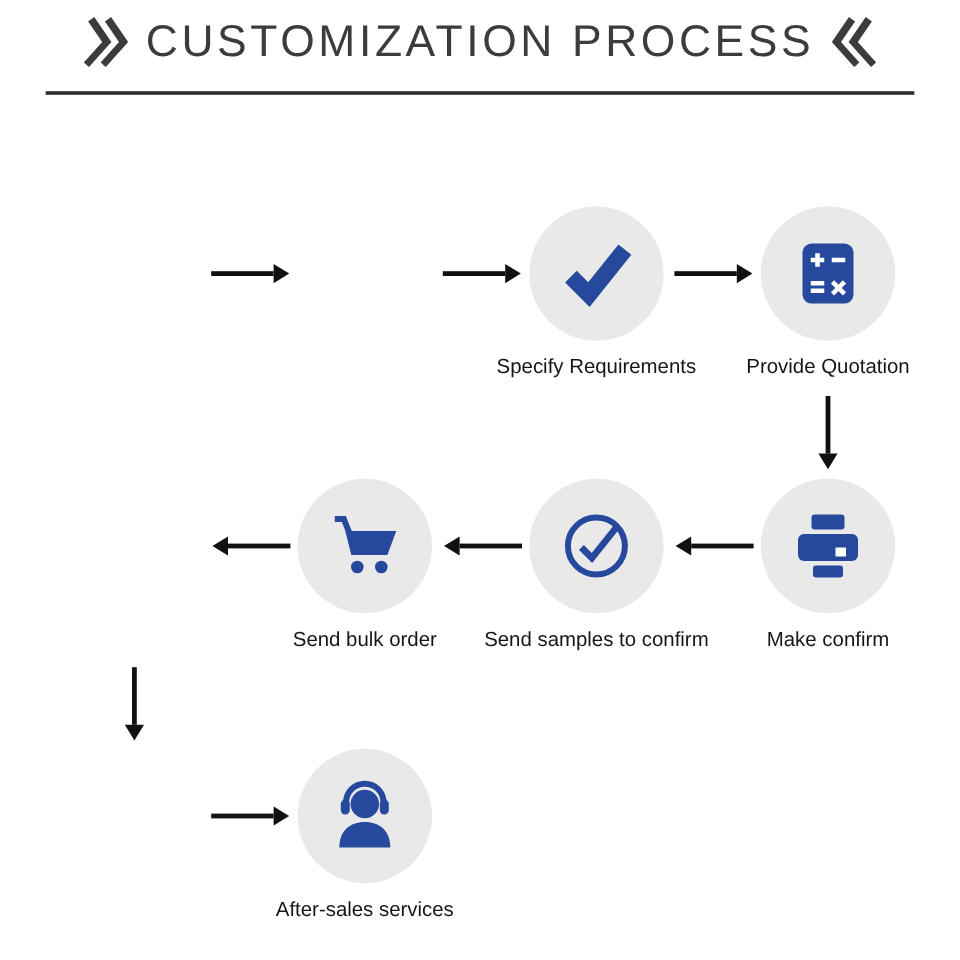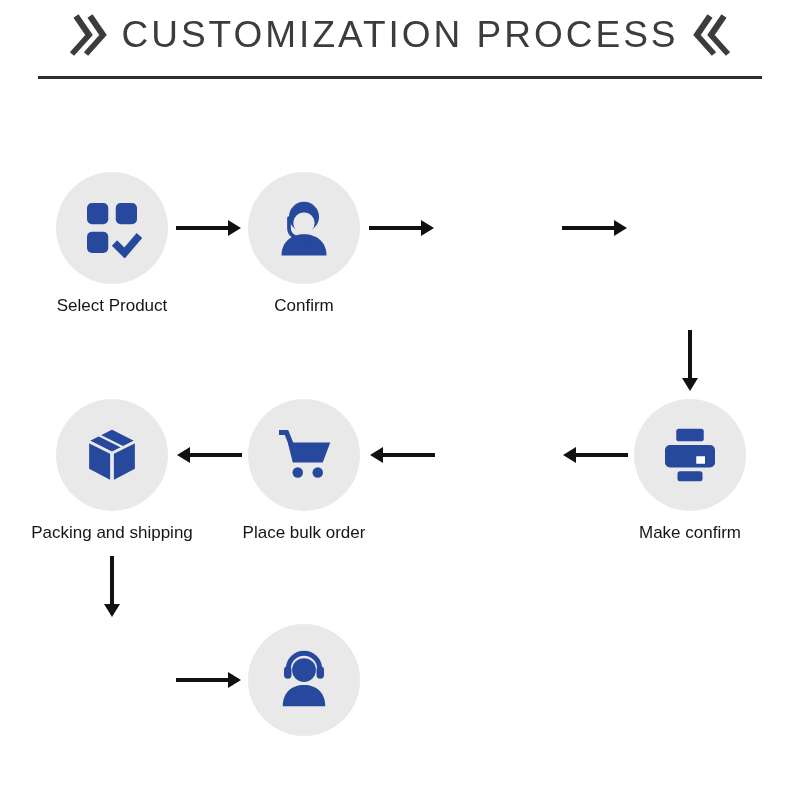--- a/index.html
+++ b/index.html
@@ -73,95 +73,88 @@
       <path d="M17 4l15 19-15 19" stroke-width="6"></path>
     </svg>
     <h1 class="title-text">CUSTOMIZATION PROCESS</h1>
     <svg class="chev flip" width="36" height="46" viewBox="0 0 36 46">
       <path d="M3 4l15 19L3 42" stroke-width="6"></path>
       <path d="M17 4l15 19-15 19" stroke-width="6"></path>
     </svg>
   </header>
   <div class="rule"></div>
 
-  <div class="step" style="left:56px;top:172px">
+
+
+  <div class="step" style="left:441px;top:172px">
     <div class="circle">
       <svg class="icon" viewBox="0 0 48 48">
-        <rect class="f" x="4" y="4" width="17" height="17" rx="4"></rect>
-        <rect class="f" x="27" y="4" width="17" height="17" rx="4"></rect>
-        <rect class="f" x="4" y="27" width="17" height="17" rx="4"></rect>
-        <path class="s" d="M26 36l8 8 12-14" stroke-width="6"></path>
+        <path class="s" d="M7 26l12 12L43 8" stroke-width="11"></path>
       </svg>
     </div>
-    <div class="label">Select Product</div>
+    <div class="label">Specify Requirements</div>
   </div>
 
-  <div class="step" style="left:248px;top:172px">
+  <div class="step" style="left:634px;top:172px">
     <div class="circle">
       <svg class="icon" viewBox="0 0 48 48">
-        <circle class="f" cx="24" cy="15" r="12"></circle>
-        <circle class="bgf" cx="24" cy="20" r="8.5"></circle>
-        <path class="f" d="M6 46C6 35 14 29 24 29s18 6 18 17z"></path>
-        <path class="s" d="M12 16v8c0 6 6 9 13 9" stroke-width="3" stroke-linecap="round"></path>
-        <circle class="f" cx="27" cy="33" r="2.6"></circle>
+        <rect class="f" x="7" y="4" width="34" height="40" rx="6"></rect>
+        <path class="ws" d="M12.5 15h9M17 10.5v9M26.5 15h9M12.5 30.5h9M12.5 35.5h9M27 29.5l8 8M35 29.5l-8 8" stroke-width="3"></path>
       </svg>
     </div>
-    <div class="label">Confirm</div>
+    <div class="label">Provide Quotation</div>
   </div>
-
-
 
   <div class="step" style="left:634px;top:399px">
     <div class="circle">
       <svg class="icon" viewBox="0 0 48 48">
         <rect class="f" x="13" y="3" width="22" height="10" rx="2"></rect>
         <rect class="f" x="4" y="16" width="40" height="18" rx="4"></rect>
         <rect class="w" x="29" y="25" width="7" height="6"></rect>
         <rect class="f" x="14" y="37" width="20" height="8" rx="2"></rect>
       </svg>
     </div>
     <div class="label">Make confirm</div>
   </div>
 
+  <div class="step" style="left:441px;top:399px">
+    <div class="circle">
+      <svg class="icon" viewBox="0 0 48 48">
+        <circle class="s" cx="24" cy="24" r="19" stroke-width="4"></circle>
+        <path class="s" d="M14 25l7 7 16-20" stroke-width="4.5"></path>
+      </svg>
+    </div>
+    <div class="label">Send samples to confirm</div>
+  </div>
 
   <div class="step" style="left:248px;top:399px">
     <div class="circle">
       <svg class="icon" viewBox="0 0 48 48">
         <path class="s" d="M4 6h6l4 10" stroke-width="4"></path>
         <path class="f" d="M11 14h34l-6 16H15z"></path>
         <circle class="f" cx="19" cy="38" r="4.2"></circle>
         <circle class="f" cx="35" cy="38" r="4.2"></circle>
       </svg>
     </div>
-    <div class="label">Place bulk order</div>
+    <div class="label">Send bulk order</div>
   </div>
 
-  <div class="step" style="left:56px;top:399px">
-    <div class="circle">
-      <svg class="icon" viewBox="0 0 48 48">
-        <polygon class="boxf" points="24,3 43,12.5 24,22 5,12.5"></polygon>
-        <polygon class="boxf" points="5,13.5 23.2,22.6 23.2,45 5,35.5"></polygon>
-        <polygon class="boxf" points="43,13.5 24.8,22.6 24.8,45 43,35.5"></polygon>
-        <path class="bgs" d="M13.5 8.2L32.8 17.8" stroke-width="2"></path>
-      </svg>
-    </div>
-    <div class="label">Packing and shipping</div>
-  </div>
 
 
   <div class="step" style="left:248px;top:624px">
     <div class="circle">
       <svg class="icon" viewBox="0 0 48 48">
         <circle class="f" cx="24" cy="16" r="9.5"></circle>
         <path class="f" d="M7 45c0-11 7-17 17-17s17 6 17 17z"></path>
         <path class="s" d="M11.5 15a12.5 12.5 0 0 1 25 0" stroke-width="4"></path>
         <rect class="f" x="8" y="13" width="6" height="10" rx="3"></rect>
         <rect class="f" x="34" y="13" width="6" height="10" rx="3"></rect>
       </svg>
     </div>
+    <div class="label">After-sales services</div>
   </div>
 
   <div class="arrow h right" style="left:176px;top:226px"></div>
   <div class="arrow h right" style="left:369px;top:226px"></div>
   <div class="arrow h right" style="left:562px;top:226px"></div>
   <div class="arrow v down" style="left:688px;top:330px"></div>
   <div class="arrow h left" style="left:576px;top:453px"></div>
   <div class="arrow h left" style="left:383px;top:453px"></div>
   <div class="arrow h left" style="left:190px;top:453px"></div>
   <div class="arrow v down" style="left:110px;top:556px"></div>

